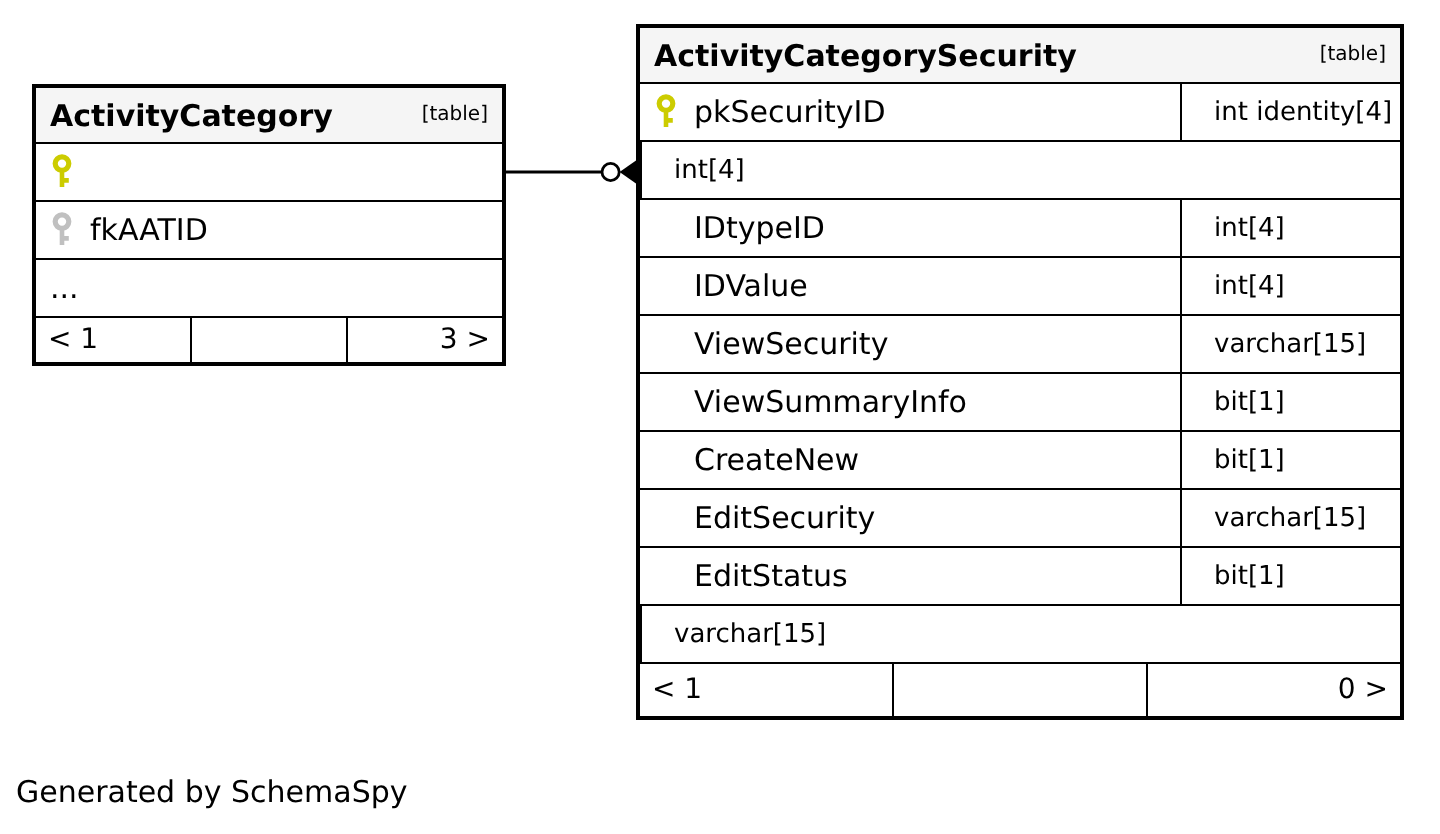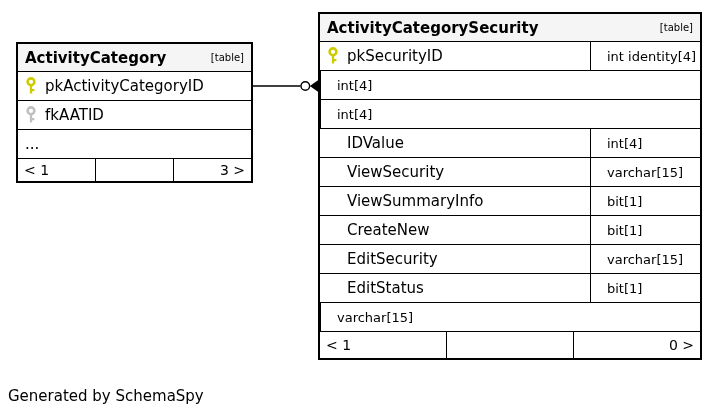--- a/index.html
+++ b/index.html
@@ -100,21 +100,20 @@
   <div class="tbl-head">
     <span class="tbl-title">ActivityCategory</span>
     <span class="tbl-tag">[table]</span>
   </div>
   <div class="trow">
     <div class="name-cell">
       <svg class="keyicon primary" viewBox="0 0 12 18">
         <circle cx="6" cy="4.8" r="3.4" fill="none" stroke="currentColor" stroke-width="2.6"></circle>
         <path d="M6 8 L6 16.5 M6 13.2 L9.4 13.2" fill="none" stroke="currentColor" stroke-width="2.3"></path>
       </svg>
-      <span>pkActivityCategoryID</span>
     </div>
   </div>
   <div class="trow">
     <div class="name-cell">
       <svg class="keyicon foreign" viewBox="0 0 12 18">
         <circle cx="6" cy="4.8" r="3.4" fill="none" stroke="currentColor" stroke-width="2.6"></circle>
         <path d="M6 8 L6 16.5 M6 13.2 L9.4 13.2" fill="none" stroke="currentColor" stroke-width="2.3"></path>
       </svg>
       <span>fkAATID</span>
     </div>
@@ -149,20 +148,24 @@
         <path d="M6 8 L6 16.5 M6 13.2 L9.4 13.2" fill="none" stroke="currentColor" stroke-width="2.3"></path>
       </svg>
       <span>pkSecurityID</span>
     </div>
     <div class="type-cell">int identity[4]</div>
   </div>
   <div class="trow">
     <div class="type-cell">int[4]</div>
   </div>
   <div class="trow">
+    <div class="name-cell">
+      <span class="key-spacer"></span>
+      <span>IDtypeID</span>
+    </div>
     <div class="type-cell">int[4]</div>
   </div>
   <div class="trow">
     <div class="name-cell">
       <span class="key-spacer"></span>
       <span>IDValue</span>
     </div>
     <div class="type-cell">int[4]</div>
   </div>
   <div class="trow">

